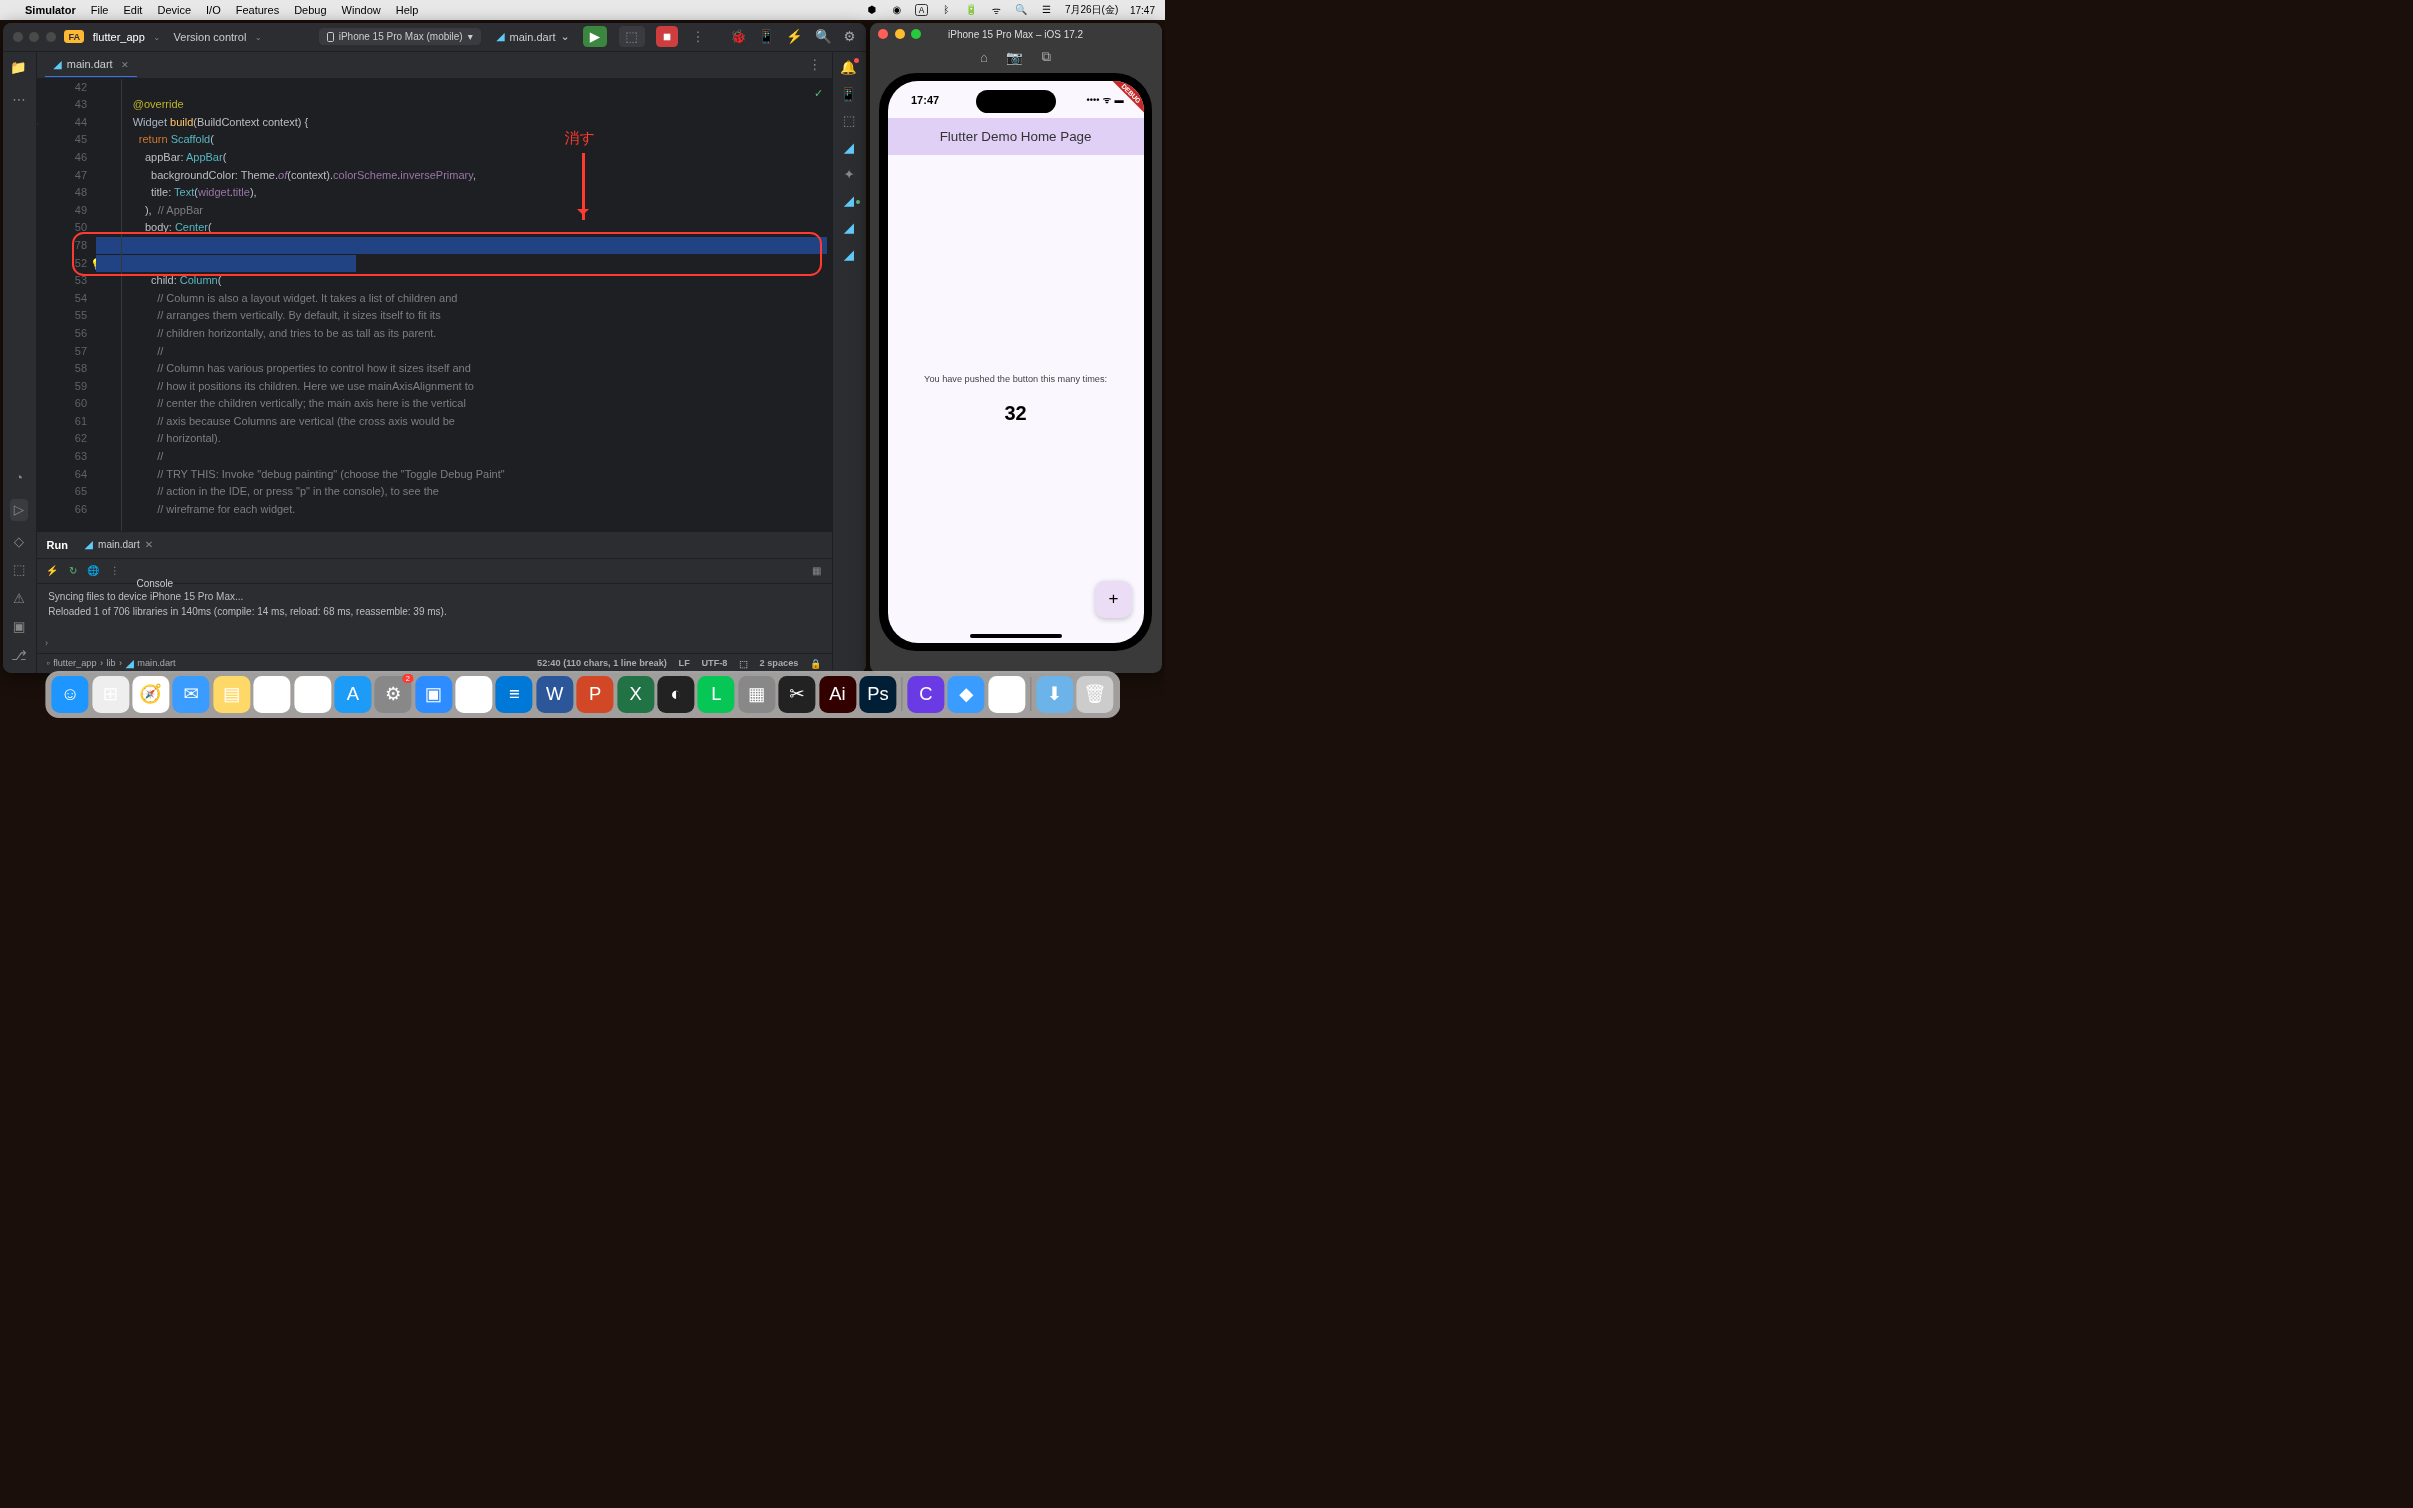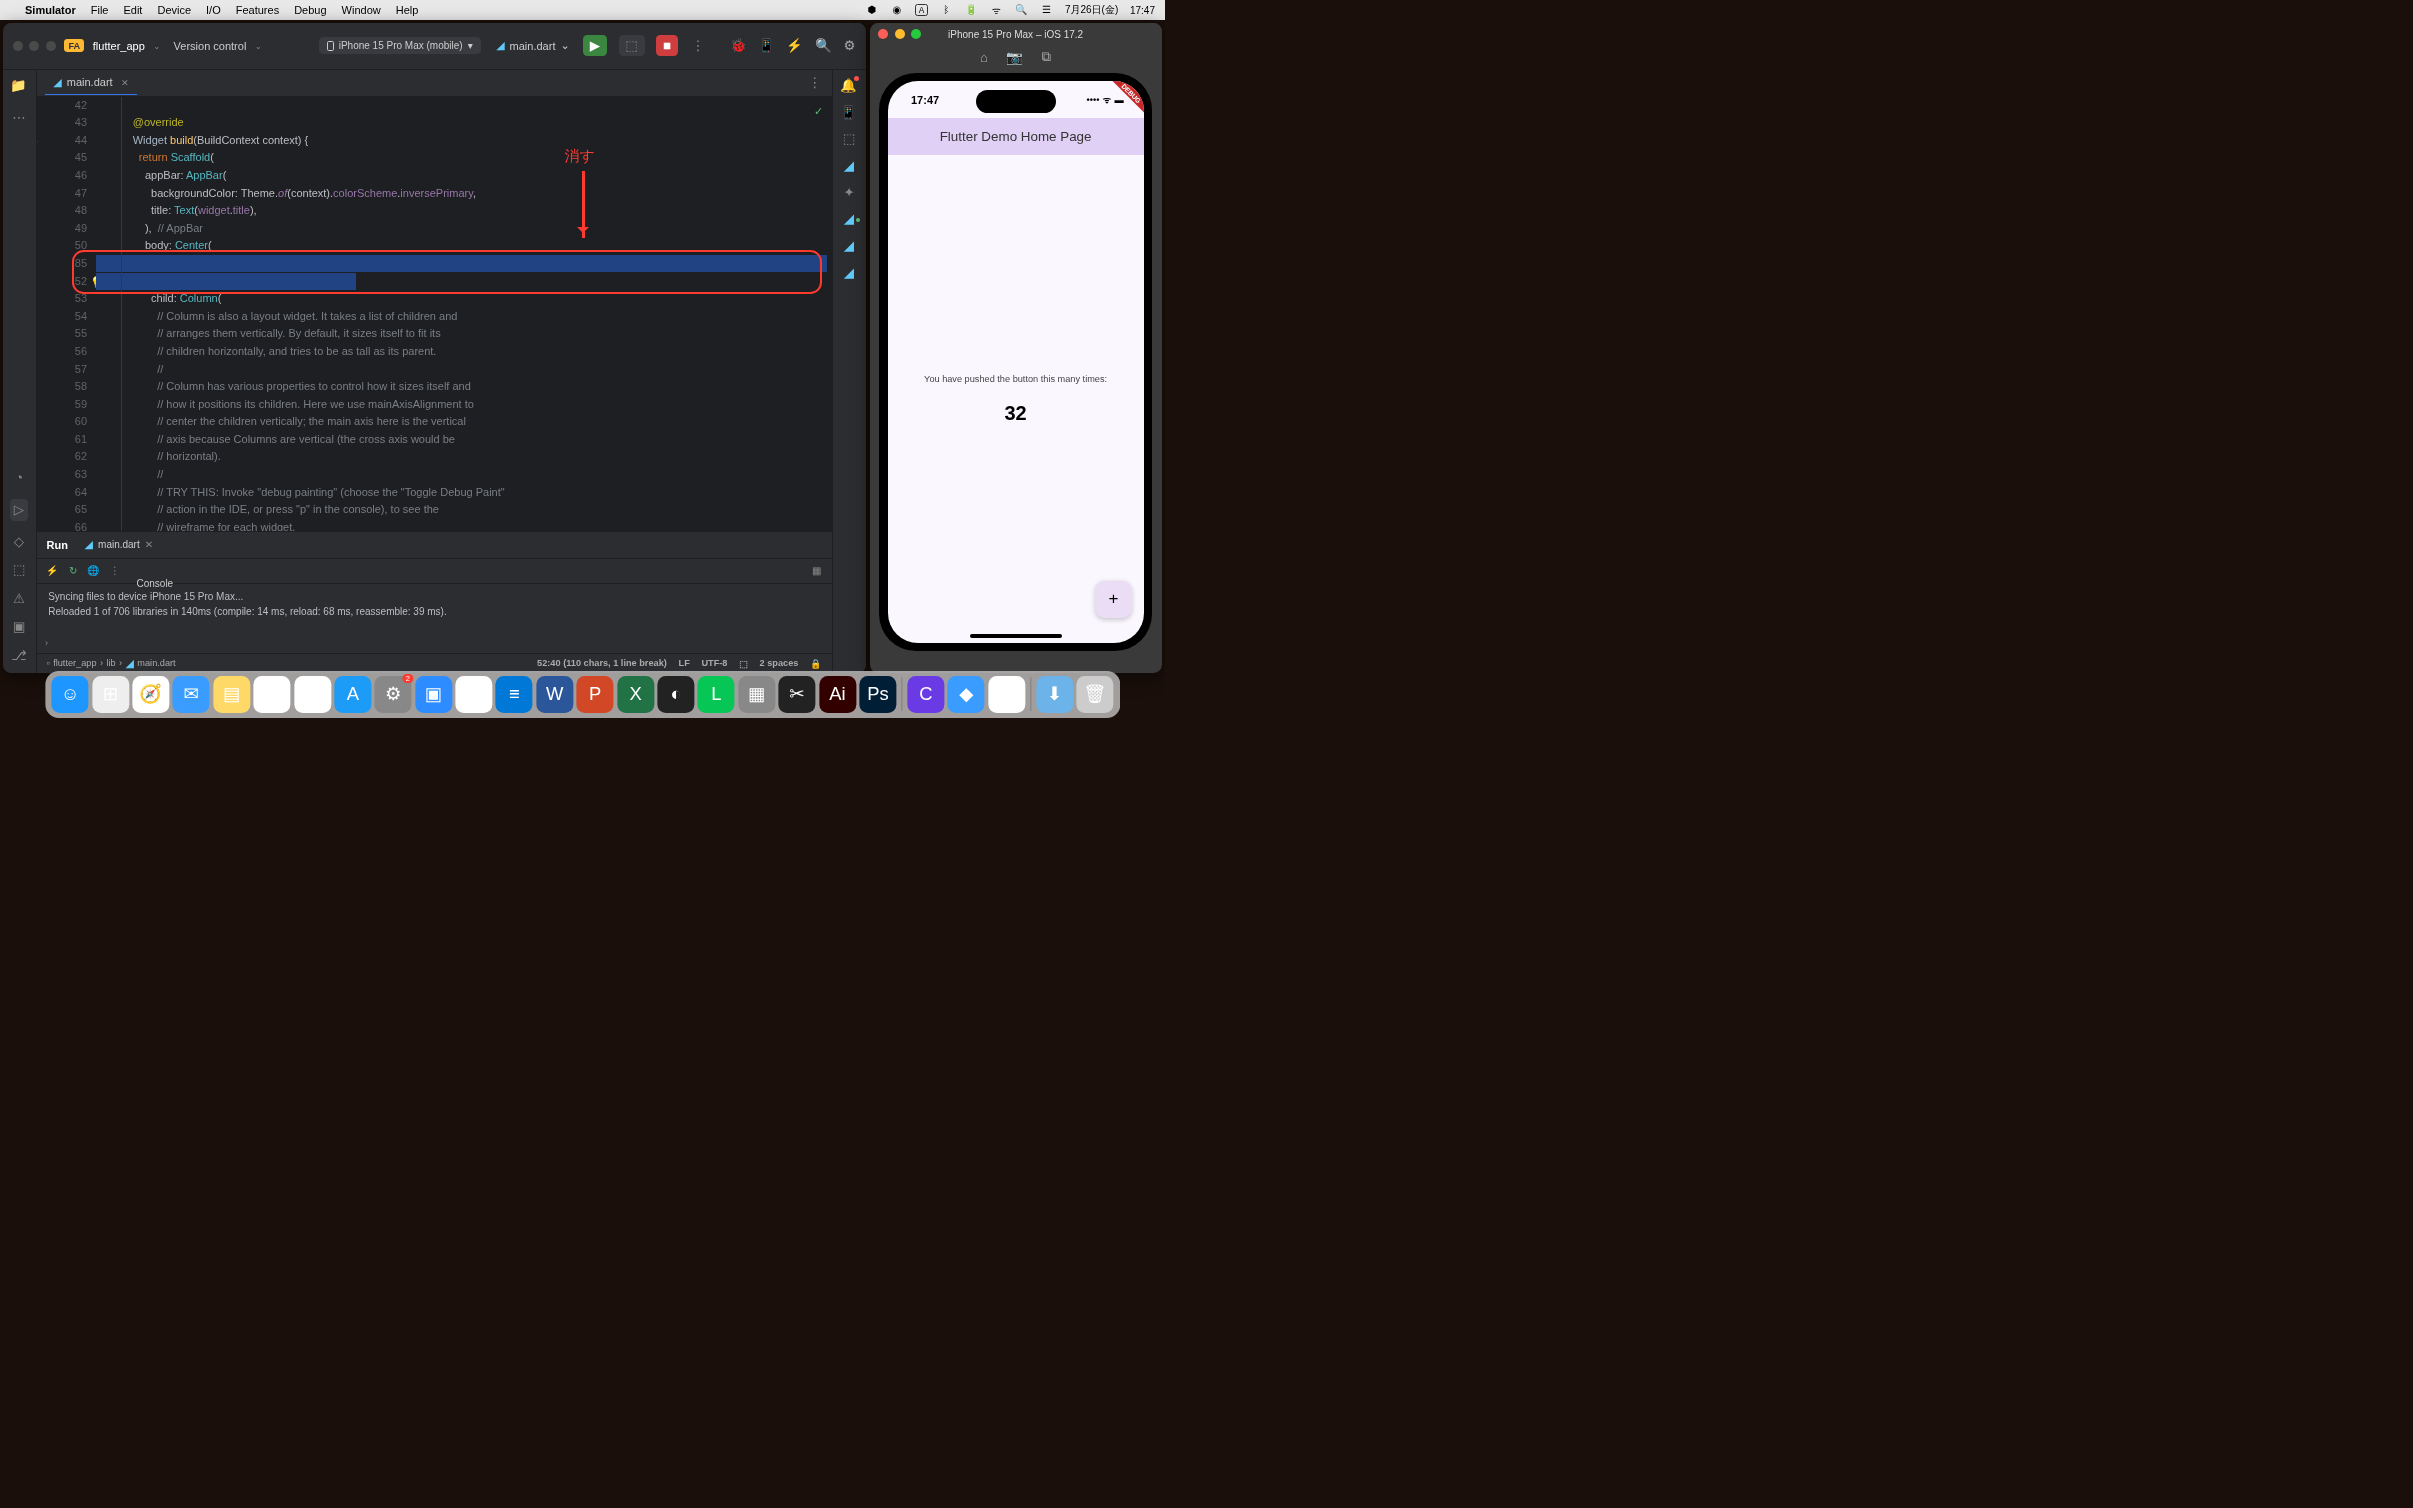--- a/index.html
+++ b/index.html
@@ -8,21 +8,21 @@
 
 .menubar { height: 20px; background: #e8e8e8; display: flex; align-items: center; padding: 0 10px; font-size: 11px; gap: 15px; }
 .menubar .apple { font-size: 11.7px; }
 .menubar .app-name { font-weight: 600; }
 .menubar-right { margin-left: auto; display: flex; align-items: center; gap: 11.7px; font-size: 10px; }
 .menubar-right .icon-box { width: 13.4px; height: 13.4px; display: flex; align-items: center; justify-content: center; }
 .input-indicator { border: 0.8px solid #333; border-radius: 2.5px; padding: 0 2.5px; font-size: 8.4px; }
 
 
 .ide-window { position: absolute; top: 22.6px; left: 2.5px; width: 863px; height: 650px; background: #2b2d30; border-radius: 8.4px; overflow: hidden; display: flex; flex-direction: column; box-shadow: 0 3.4px 17px rgba(0,0,0,0.5); }
-.ide-titlebar { height: 47px; background: #2b2d30; display: flex; align-items: center; padding: 0 10px; gap: 8.4px; border-bottom: 0.8px solid #1e1f22; }
+.ide-titlebar { height: 29px; background: #2b2d30; display: flex; align-items: center; padding: 0 10px; gap: 8.4px; border-bottom: 0.8px solid #1e1f22; }
 .traffic-lights { display: flex; gap: 6.7px; }
 .traffic-lights span { width: 10px; height: 10px; border-radius: 50%; background: #4a4a4a; }
 .project-badge { background: #fdb834; color: #333; font-weight: 700; font-size: 9.2px; padding: 1.7px 4.2px; border-radius: 3.4px; }
 .project-name { color: #fff; font-size: 11px; }
 .dropdown-chev { color: #888; font-size: 8.4px; }
 .version-control { color: #ccc; font-size: 11px; margin-left: 5px; }
 .device-selector { margin-left: auto; background: #393b40; border-radius: 4.2px; padding: 3.4px 8.4px; display: flex; align-items: center; gap: 5px; color: #ccc; font-size: 10px; }
 .device-icon { width: 6.7px; height: 10px; border: 0.8px solid #ccc; border-radius: 1.7px; }
 .run-config { display: flex; align-items: center; gap: 5px; color: #ccc; font-size: 11px; margin-left: 6.7px; }
 .flutter-icon { color: #5fc9f8; font-size: 11px; }
@@ -227,21 +227,21 @@
         <div class="gutter" id="gutter">
             <div class="line">42</div>
             <div class="line">43</div>
             <div class="line">44<span class="marker" style="color: rgb(53, 116, 240);">⟳</span></div>
             <div class="line">45</div>
             <div class="line">46</div>
             <div class="line">47</div>
             <div class="line">48</div>
             <div class="line">49</div>
             <div class="line">50</div>
-            <div class="line">85</div>
+            <div class="line">78</div>
             <div class="line">52<span class="bulb">💡</span></div>
             <div class="line">53</div>
             <div class="line">54</div>
             <div class="line">55</div>
             <div class="line">56</div>
             <div class="line">57</div>
             <div class="line">58</div>
             <div class="line">59</div>
             <div class="line">60</div>
             <div class="line">61</div>

